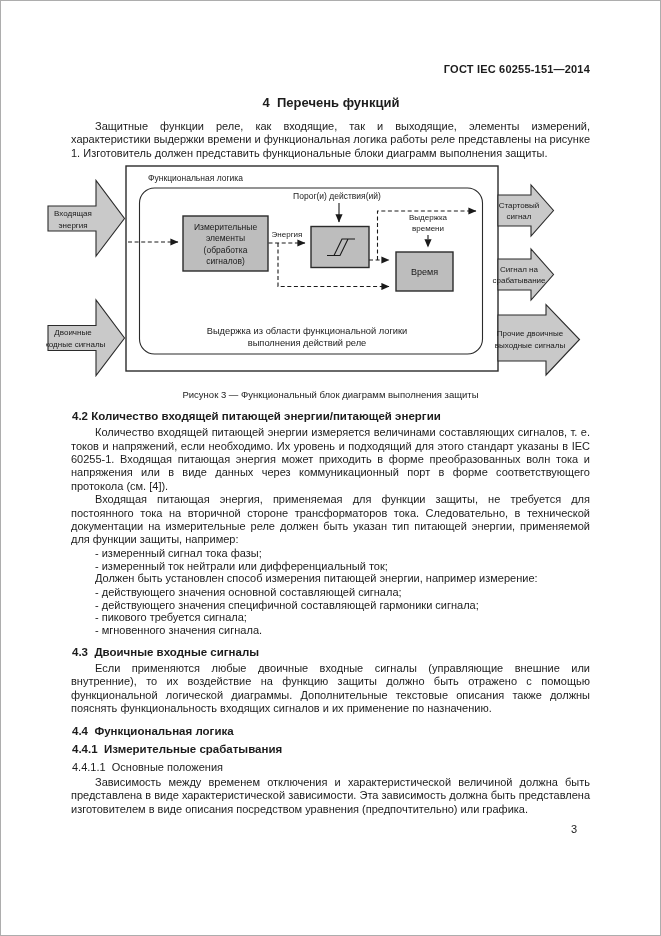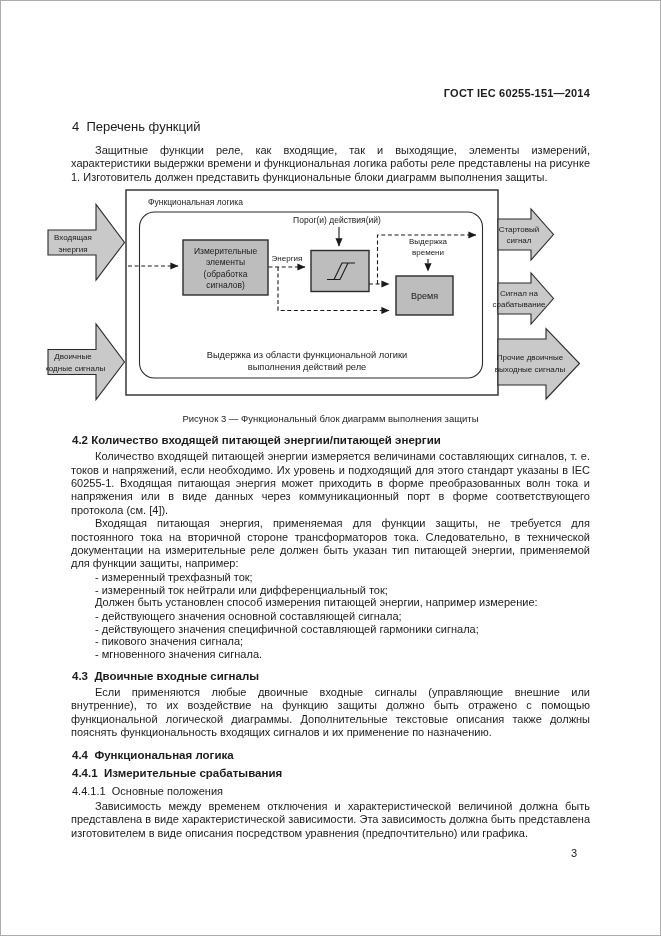--- a/index.html
+++ b/index.html
@@ -5,33 +5,34 @@
   html,body { margin:0; padding:0; }
   body {
     width:661px; height:936px;
     box-sizing:border-box;
     background:#ffffff;
     border:1px solid #adadad;
     font-family:"Liberation Sans", sans-serif;
     color:#1c1c1c;
     overflow:hidden;
   }
-  .page { padding:62px 70px 0 70px;margin-top:24px; }
+  .page { padding:62px 70px 0 70px; }
 
   .doc-header {
     text-align:right;
     font-size:11px; font-weight:bold;
     line-height:13px;
     letter-spacing:.2px;
   }
 
   h1.sec {
-    font-size:13px; font-weight:normal;
+    font-size:13px; font-weight:bold;
     margin:19px 0 10px 1px;
     white-space:pre-wrap;
+    text-align:center;
   }
   h2.sub {
     font-size:11.5px; font-weight:bold;
     margin:9px 0 4px 1px;
     white-space:pre-wrap;
   }
   h3.sub3 {
     font-size:11px; font-weight:normal;
     margin:6px 0 3px 1px;
     white-space:pre-wrap;
@@ -153,26 +154,26 @@
       <text class="t8 mid" x="529" y="353">Прочие двоичные</text>
       <text class="t8 mid" x="529" y="364.5">выходные сигналы</text>
     </svg>
   </div>
 
   <div class="caption">Рисунок 3 — Функциональный блок диаграмм выполнения защиты</div>
 
   <h2 class="sub">4.2 Количество входящей питающей энергии/питающей энергии</h2>
   <p class="body">Количество входящей питающей энергии измеряется величинами составляющих сигналов, т. е. токов и напряжений, если необходимо. Их уровень и подходящий для этого стандарт указаны в IEC 60255-1. Входящая питающая энергия может приходить в форме преобразованных волн тока и напряжения или в виде данных через коммуникационный порт в форме соответствующего протокола (см. [4]).</p>
   <p class="body">Входящая питающая энергия, применяемая для функции защиты, не требуется для постоянного тока на вторичной стороне трансформаторов тока. Следовательно, в технической документации на измерительные реле должен быть указан тип питающей энергии, применяемой для функции защиты, например:</p>
-  <p class="li">- измеренный трехфазный ток;</p>
+  <p class="li">- измеренный сигнал тока фазы;</p>
   <p class="li">- измеренный ток нейтрали или дифференциальный ток;</p>
   <p class="lead">Должен быть установлен способ измерения питающей энергии, например измерение:</p>
   <p class="li">- действующего значения основной составляющей сигнала;</p>
   <p class="li">- действующего значения специфичной составляющей гармоники сигнала;</p>
-  <p class="li">- пикового значения сигнала;</p>
+  <p class="li">- пикового требуется сигнала;</p>
   <p class="li">- мгновенного значения сигнала.</p>
 
   <h2 class="sub">4.3  Двоичные входные сигналы</h2>
   <p class="body">Если применяются любые двоичные входные сигналы (управляющие внешние или внутренние), то их воздействие на функцию защиты должно быть отражено с помощью функциональной логической диаграммы. Дополнительные текстовые описания также должны пояснять функциональность входящих сигналов и их применение по назначению.</p>
 
   <h2 class="sub">4.4  Функциональная логика</h2>
   <h2 class="sub" style="margin-top:6px">4.4.1  Измерительные срабатывания</h2>
   <h3 class="sub3">4.4.1.1  Основные положения</h3>
   <p class="body">Зависимость между временем отключения и характеристической величиной должна быть представлена в виде характеристической зависимости. Эта зависимость должна быть представлена изготовителем в виде описания посредством уравнения (предпочтительно) или графика.</p>
 

